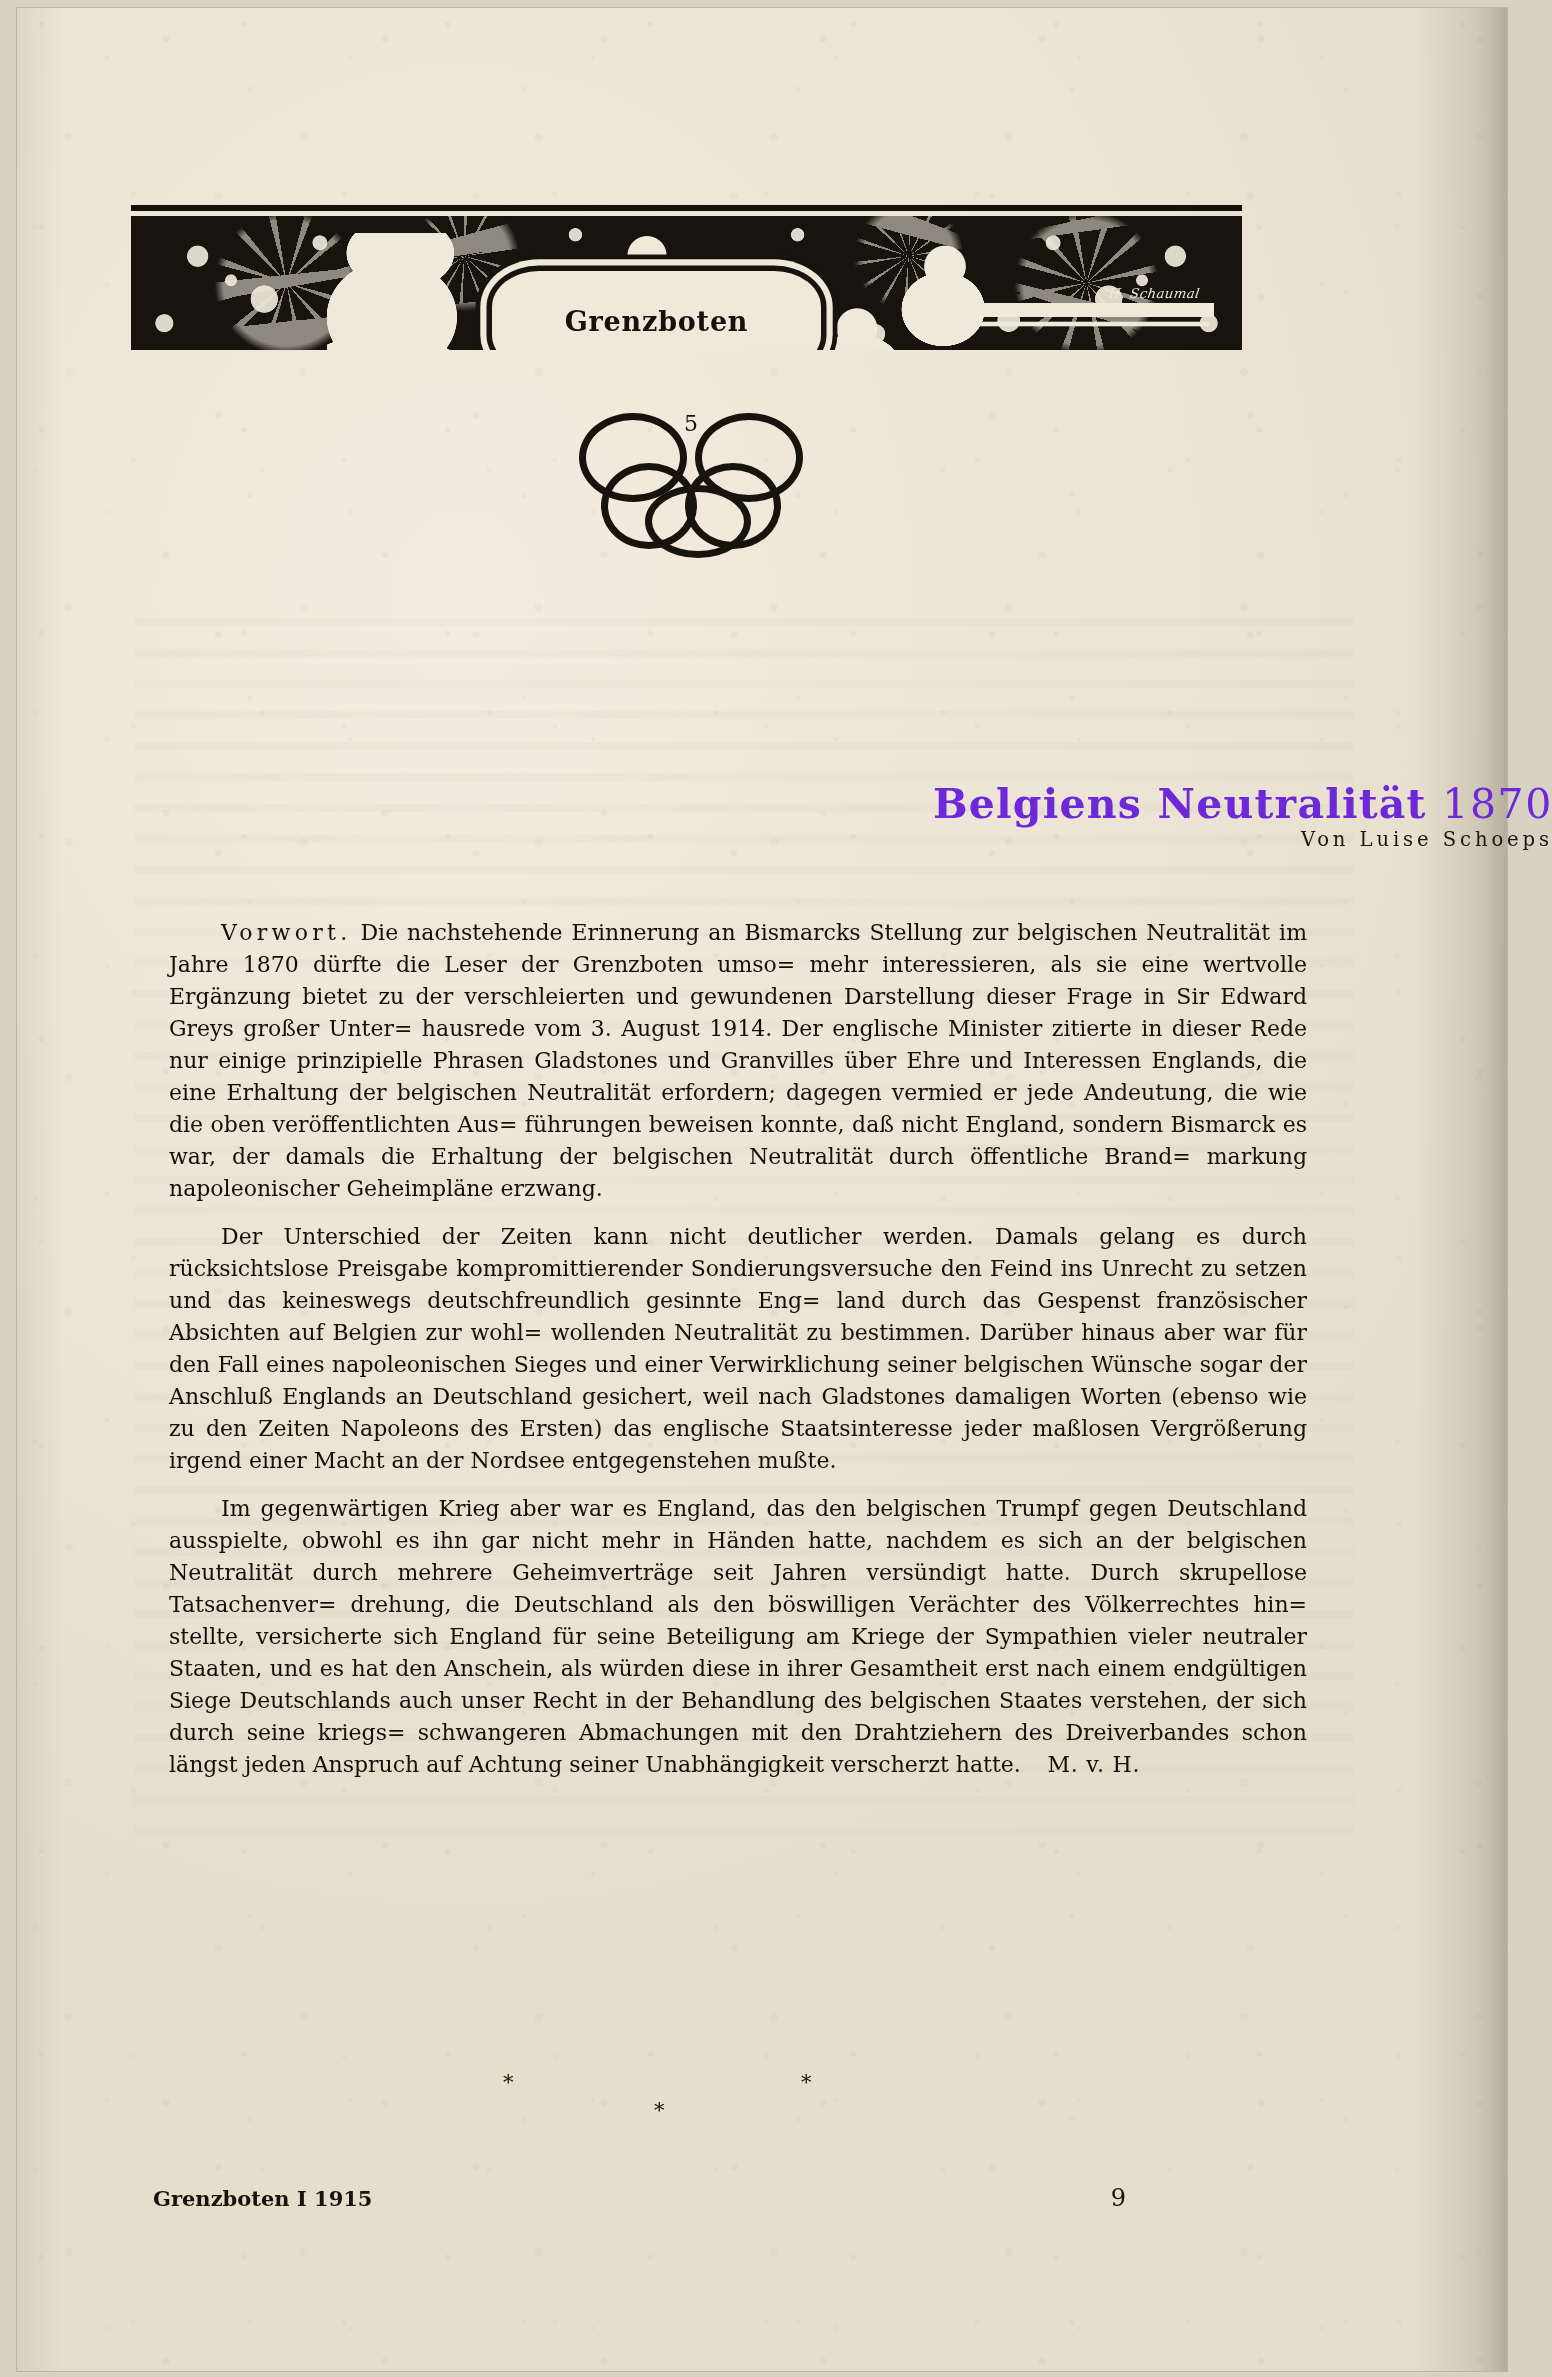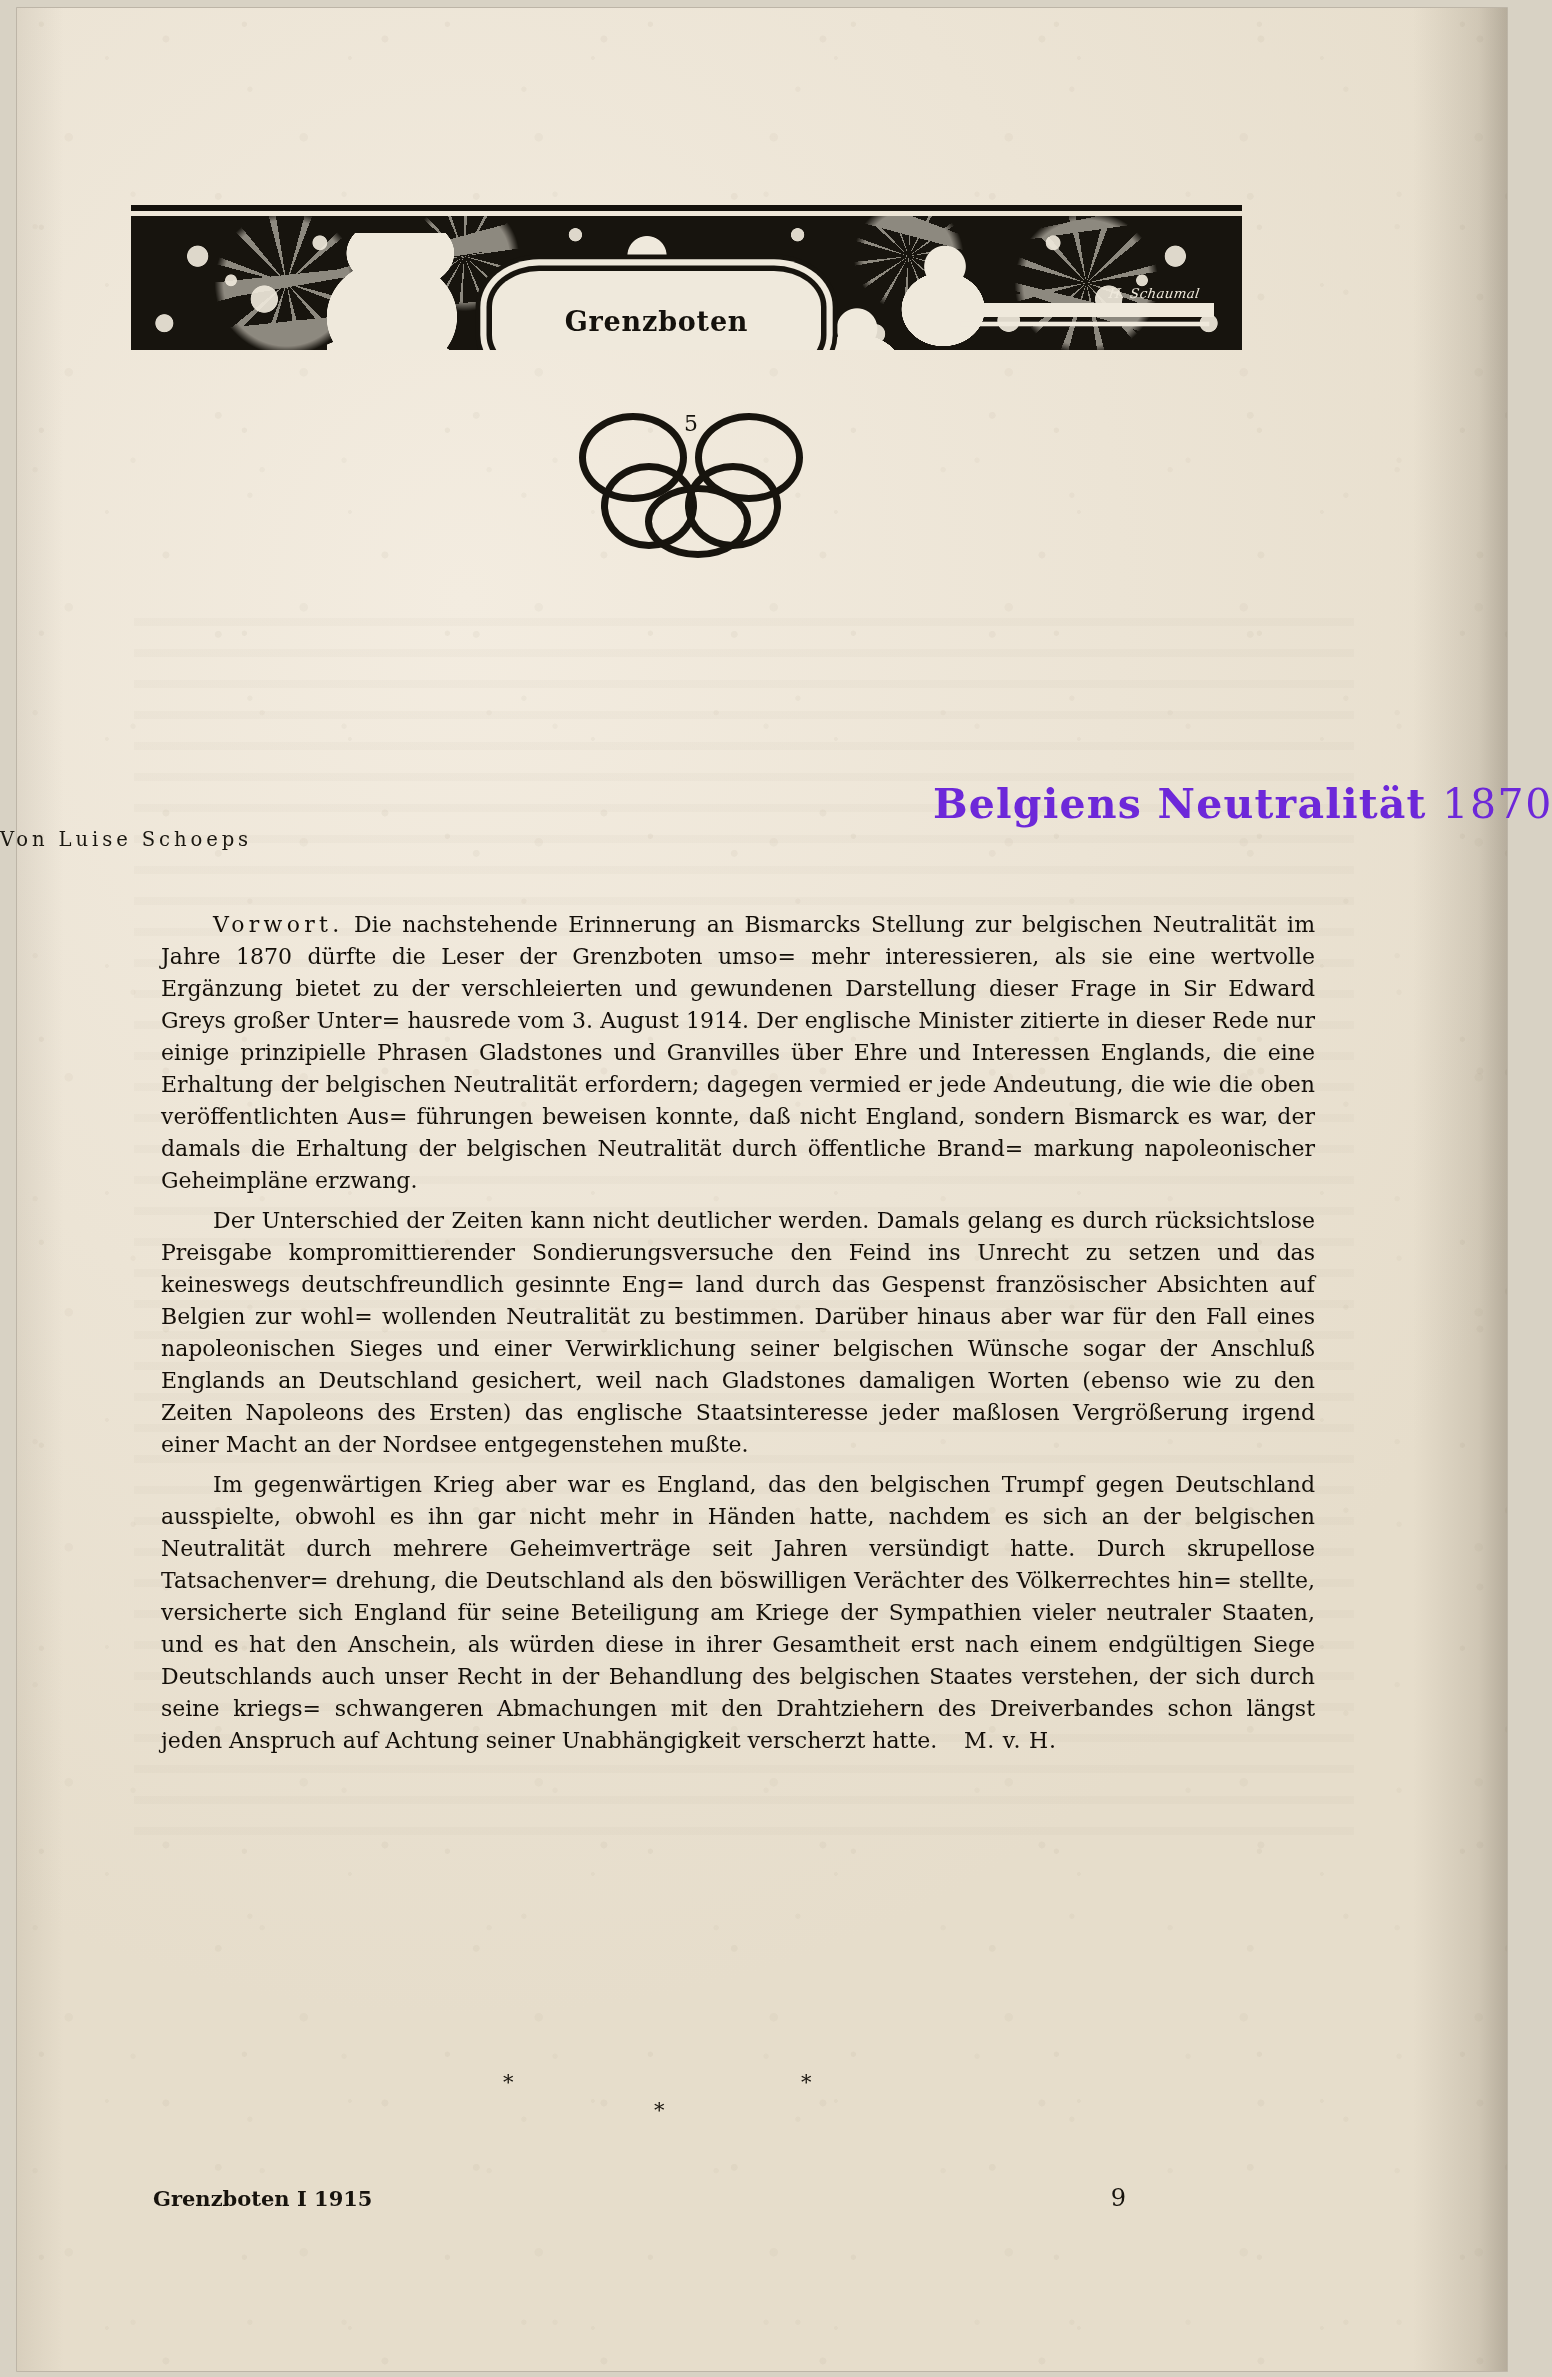--- a/index.html
+++ b/index.html
@@ -235,42 +235,42 @@
     font-size: 41px;
     letter-spacing: 1.2px;
     color: #6d28d9;
   }
   .title .year { font-weight: 400; letter-spacing: 1.6px; }
 
   .byline {
     position: absolute;
     left: 0; right: 0;
     top: 828px;
-    text-align: left;
+    text-align: right;
     font-family: "DejaVu Serif", serif;
     font-size: 19.6px;
     letter-spacing: 3.9px;
     color: #1a1710;
   }
 
   .body {
     position: absolute;
     left: 153px;
     top: 901px;
     width: 1170px;
     font-family: "DejaVu Serif", serif;
     font-size: 22px;
     line-height: 32px;
     color: #140f09;
     text-align: justify;
     text-justify: inter-word;
     -webkit-hyphens: none;
     hyphens: none;
   }
-  .body p { margin: 8px; }
+  .body p { margin: 16px; }
   .body p + p { margin-top: 0; }
   .body .indent { display: inline-block; width: 52px; }
   .sperr { letter-spacing: 4.3px; }
   .sig {
     letter-spacing: 0.8px;
     margin-left: 26.6px;
     white-space: nowrap;
   }
 
   .asterisks {

